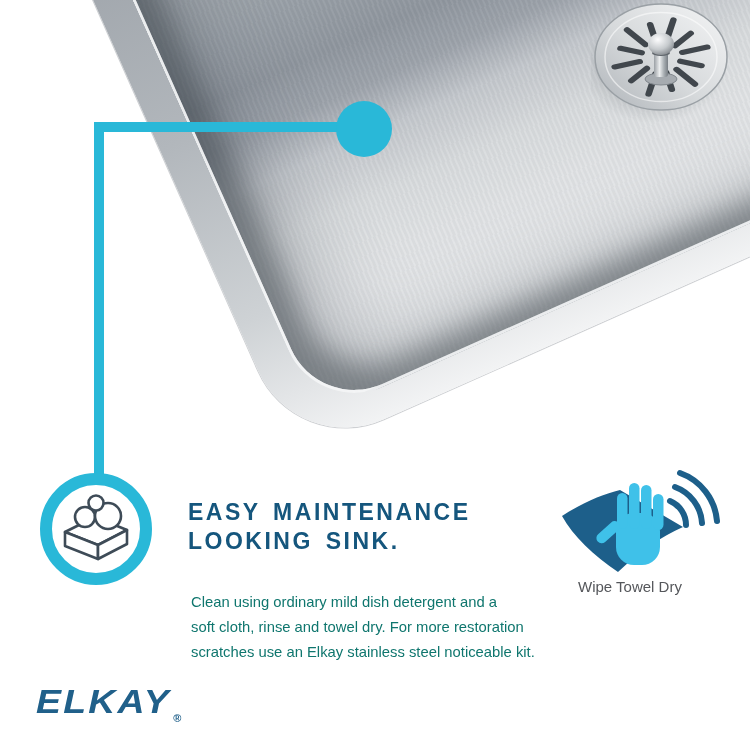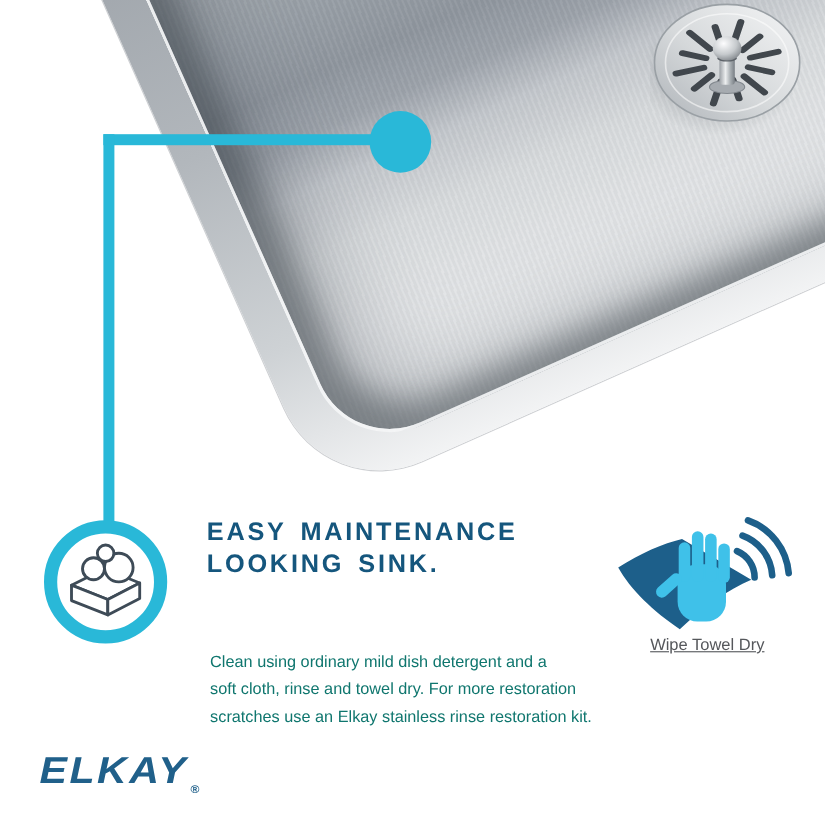--- a/index.html
+++ b/index.html
@@ -28,27 +28,27 @@
   .drain{position:absolute;left:591px;top:-13px;width:140px;height:140px;}
 
   
   .callout-h{position:absolute;left:94px;top:122px;width:252px;height:10px;background:#29b8d8;}
   .callout-v{position:absolute;left:94px;top:122px;width:10px;height:356px;background:#29b8d8;}
   .callout-dot{position:absolute;left:336px;top:101px;width:56px;height:56px;border-radius:50%;background:#29b8d8;}
   .callout-ring{position:absolute;left:40px;top:473px;width:88px;height:88px;border:12px solid #29b8d8;border-radius:50%;background:#fff;}
   .soap{position:absolute;left:53px;top:486px;width:86px;height:86px;}
 
   
-  .heading{position:absolute;left:188px;top:469px;color:#15567d;font-size:23px;font-weight:700;
+  .heading{position:absolute;left:188px;top:498px;color:#15567d;font-size:23px;font-weight:700;
            letter-spacing:2.5px;word-spacing:4px;line-height:29px;white-space:nowrap;}
   .bodycopy{position:absolute;left:191px;top:590px;color:#0f766e;font-size:14.8px;line-height:25px;white-space:nowrap;}
 
   
   .towel-icon{position:absolute;left:556px;top:465px;width:175px;height:130px;}
-  .towel-label{position:absolute;left:553px;top:578px;width:180px;text-align:center;color:#55575b;font-size:15px;text-decoration:underline;}
+  .towel-label{position:absolute;left:540px;top:578px;width:180px;text-align:center;color:#55575b;font-size:15px;}
 
   
   .logo{position:absolute;left:36px;top:682px;color:#20608a;font-size:34px;font-weight:700;font-style:italic;
         letter-spacing:2px;transform:scaleX(1.1);transform-origin:left center;white-space:nowrap;}
   .logo .rmark{font-size:10px;font-style:normal;letter-spacing:0;position:relative;top:9px;left:2px;}
 </style>
 </head>
 <body>
 
 <div class="stage">
@@ -126,21 +126,21 @@
   </svg>
 
   <div class="heading">
     <div>EASY MAINTENANCE</div>
     <div>LOOKING SINK.</div>
   </div>
 
   <div class="bodycopy">
     <div>Clean using ordinary mild dish detergent and a</div>
     <div>soft cloth, rinse and towel dry. For more restoration</div>
-    <div>scratches use an Elkay stainless rinse restoration kit.</div>
+    <div>scratches use an Elkay stainless steel noticeable kit.</div>
   </div>
 
   <svg class="towel-icon" viewBox="0 0 175 130">
     <path fill="#1d5f8a" d="M6,51 C26,38 47,29 64,25 L127,62 C106,71 84,86 62,107 C38,91 17,71 6,51 Z"></path>
     <g fill="#3fc1e9">
       <rect x="60" y="48" width="44" height="52" rx="18"></rect>
       <rect x="61" y="28" width="10.5" height="36" rx="5.2"></rect>
       <rect x="73" y="18" width="10.5" height="46" rx="5.2"></rect>
       <rect x="85" y="20" width="10.5" height="44" rx="5.2"></rect>
       <rect x="97" y="29" width="10.5" height="36" rx="5.2"></rect>

